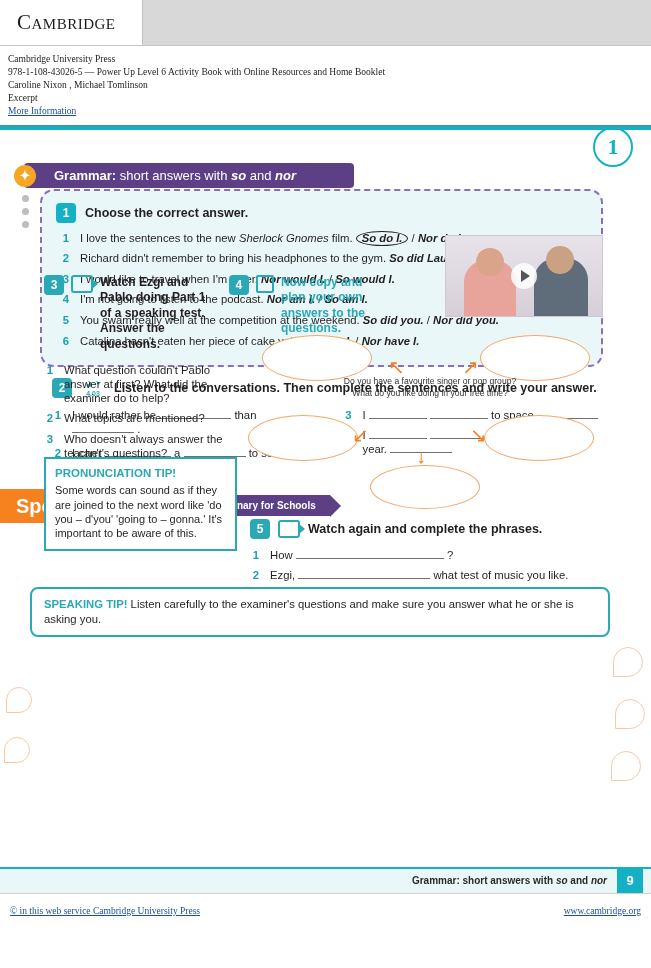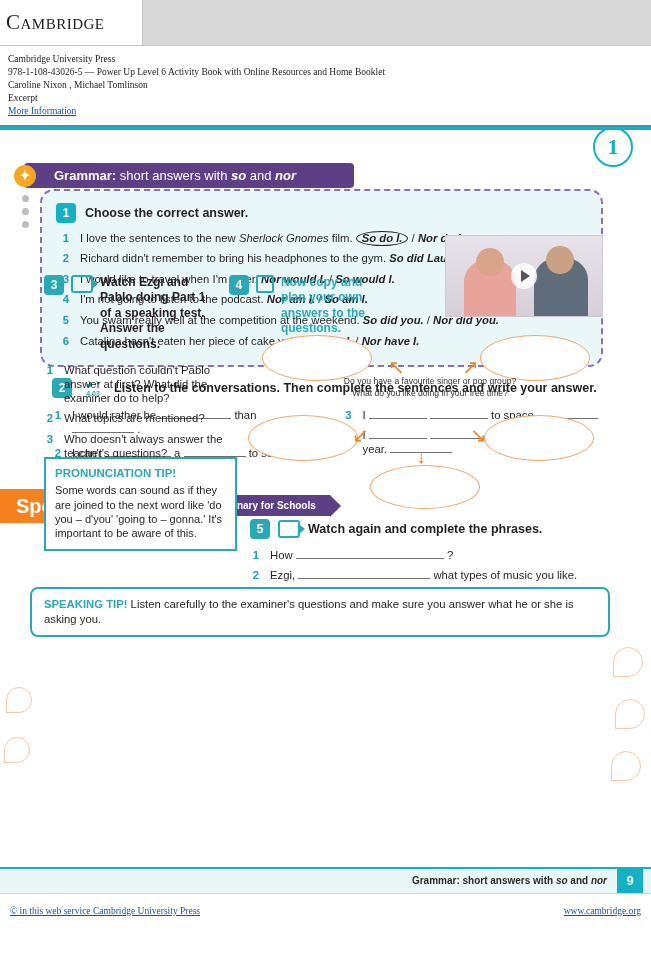--- a/index.html
+++ b/index.html
@@ -19,21 +19,21 @@
     background: #d8d8d8;
     display: flex;
     align-items: stretch;
     border-bottom: 1px solid #c4c4c4;
   }
   .hdr-logo {
     width: 143px;
     background: #ffffff;
     display: flex;
     align-items: center;
-    padding-left: 6px;
+    padding-left: 17px;
     border-right: 1px solid #c4c4c4;
   }
   .hdr-logo span {
     font-family: "Liberation Serif", serif;
     font-size: 21px;
     letter-spacing: 0.5px;
     color: #1c1c1c;
     font-variant: small-caps;
     font-weight: 400;
   }
@@ -491,21 +491,21 @@
       <div class="ex-item">
         <span class="ex-n">1</span>
         <span class="ex-t"><span>How</span>
           <span class="blank" style="width:148px"></span>
           <span>?</span></span>
       </div>
       <div class="ex-item">
         <span class="ex-n">2</span>
         <span class="ex-t"><span>Ezgi,</span>
           <span class="blank" style="width:132px"></span>
-          <span>what types of music you like.</span></span>
+          <span>what test of music you like.</span></span>
       </div>
     </div>
   </div>
 
   <div class="sptip">
     <b>SPEAKING TIP!</b><span> Listen carefully to the examiner's questions and make sure you answer what he or she is asking you.</span>
   </div>
 
   <div class="decor-leaf" style="right:8px;top:520px;width:30px;height:30px"></div>
   <div class="decor-leaf" style="right:6px;top:572px;width:30px;height:30px"></div>

